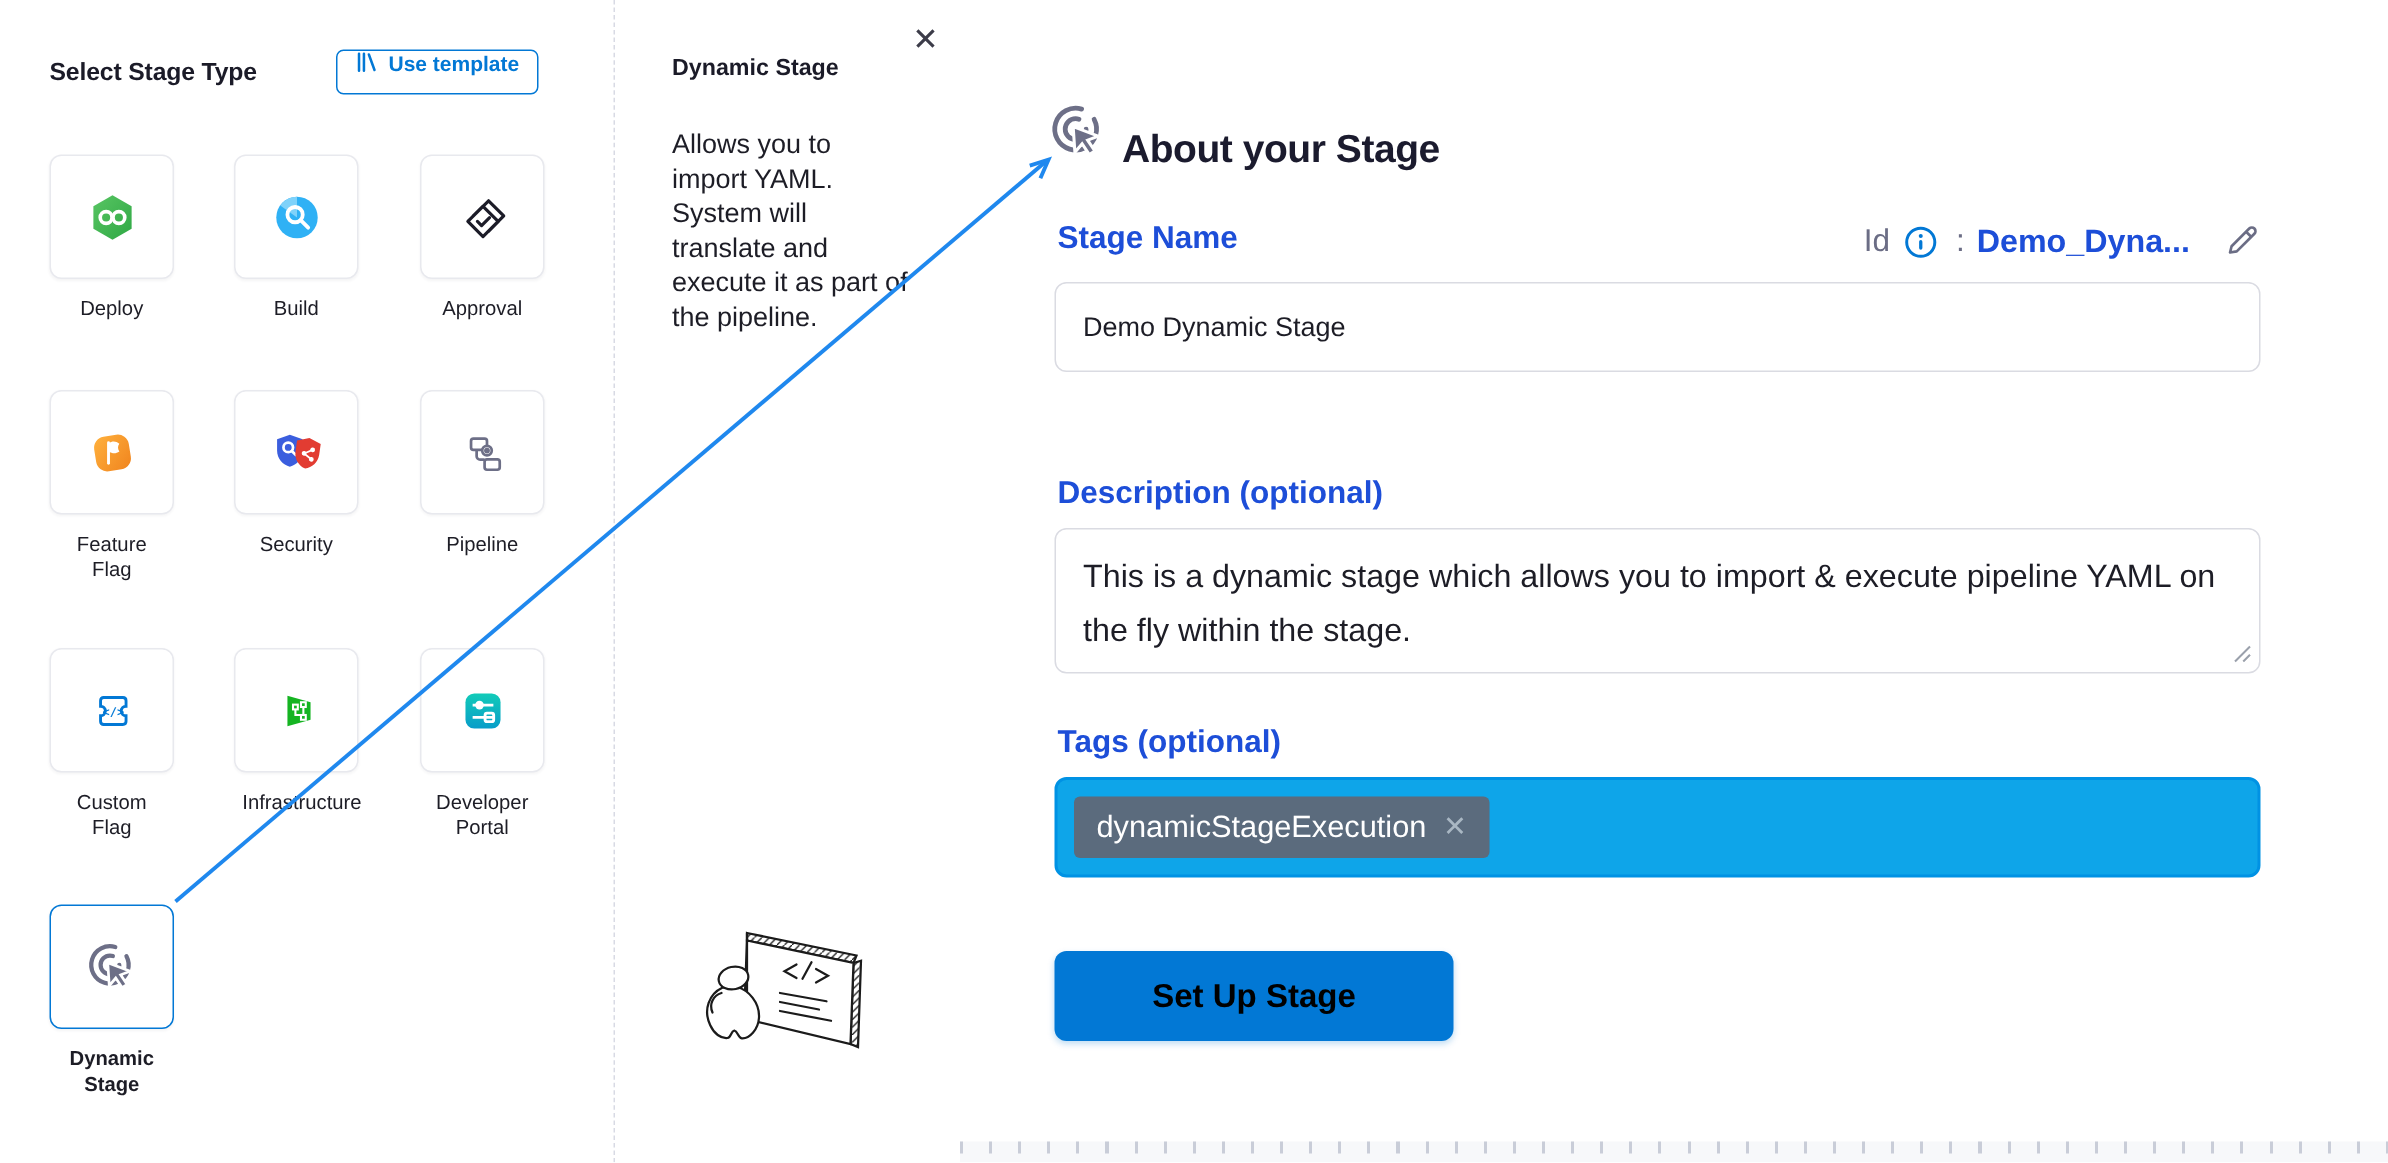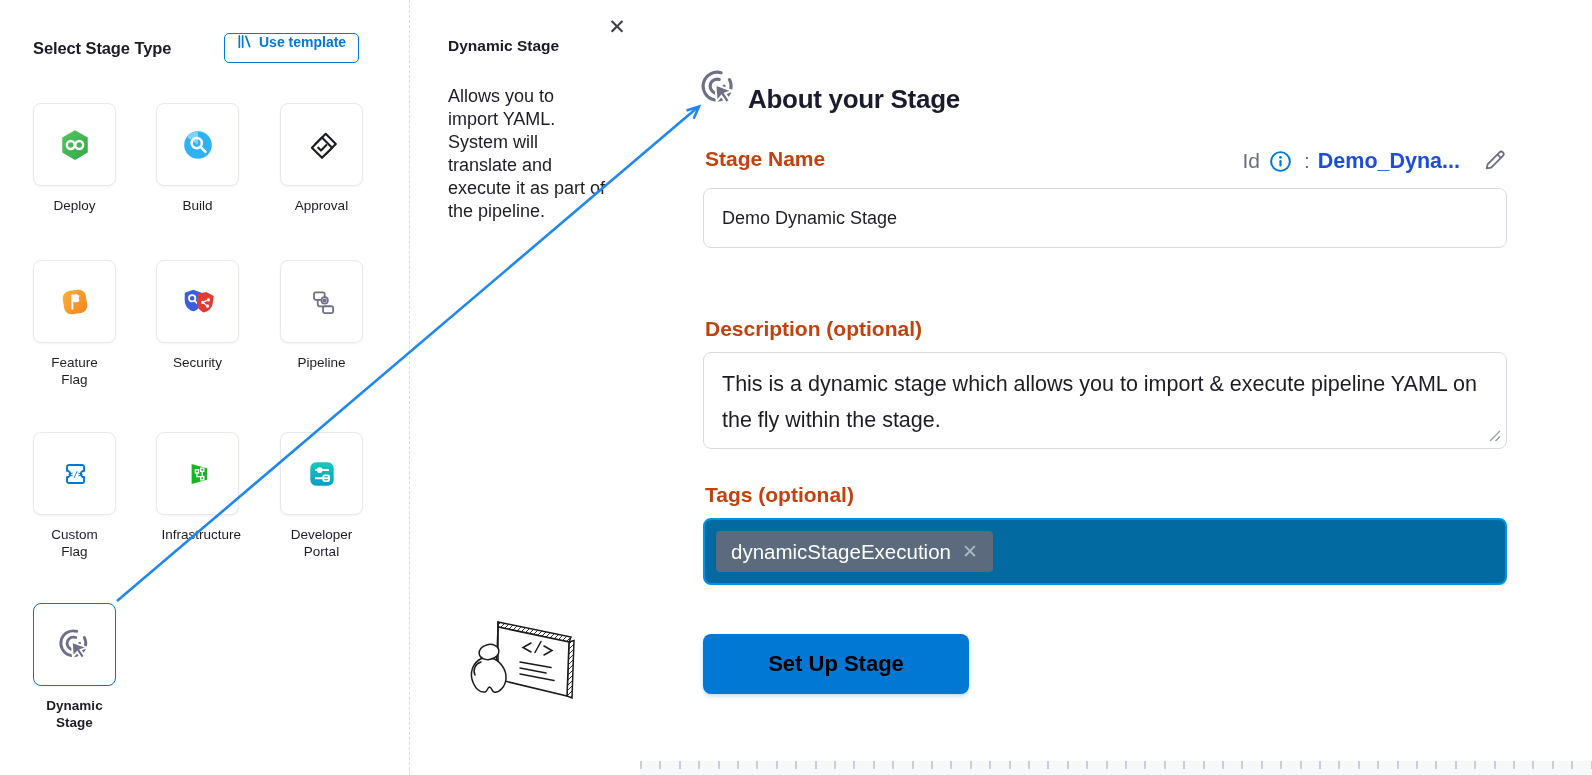--- a/index.html
+++ b/index.html
@@ -25,41 +25,41 @@
   
   .ip-close { position:absolute; left:604px; top:14px; width:26px; height:26px; border:none; background:transparent;
     color:#3c3c49; font-size:21px; line-height:26px; text-align:center; cursor:pointer; }
   .ip-title { position:absolute; left:448px; top:37px; font-size:15.5px; font-weight:700; color:#1b1b28; }
   .ip-desc { position:absolute; left:448px; top:85px; width:158px; font-size:18px; line-height:23px; color:#1d1d26; }
   .ip-illus { position:absolute; left:448px; top:605px; }
 
   
   .fp-heading-icon { position:absolute; left:700px; top:69px; }
   .fp-heading { position:absolute; left:748px; top:72px; font-size:26px; font-weight:700; color:#1b1b2e; letter-spacing:-0.3px;margin-top:12px; }
-  .fp-label { position:absolute; font-size:21px; font-weight:600; color:#c2410c; }
+  .fp-label { position:absolute; font-size:21px; font-weight:600; color:#1d4ed8; }
   .lbl-stage-name { left:705px; top:147px; }
   .lbl-description { left:705px; top:317px; }
   .lbl-tags { left:705px; top:483px; }
 
   .id-row { position:absolute; top:146px; right:85px; height:30px; display:flex; align-items:center; gap:8px; }
   .id-row .id-label { font-size:21px; color:#6b6d85; }
   .id-row .id-colon { font-size:21px; color:#6b6d85; margin-left:3px; }
   .id-row .id-value { font-size:21.5px; font-weight:600; color:#1d4ed8; cursor:pointer; }
   .id-row .pencil-btn { border:none; background:transparent; margin-left:14px; cursor:pointer; height:26px; }
 
   .stage-name-input { position:absolute; left:703px; top:188px; width:804px; height:60px;
     border:1px solid #dadbe2; border-radius:8px; padding:0 18px; font-size:18px; color:#1d1d26;
     font-family:"Liberation Sans",sans-serif; outline:none; background:#fff; }
   .desc-textarea { position:absolute; left:703px; top:352px; width:804px; height:97px; resize:none; overflow:hidden;
     border:1px solid #dadbe2; border-radius:8px; padding:13px 18px; font-size:21.5px; line-height:36px;
     color:#1d1d26; font-family:"Liberation Sans",sans-serif; outline:none; background:#fff; }
   .resize-grip { position:absolute; left:1486px; top:427px; pointer-events:none; }
 
   .tags-box { position:absolute; left:703px; top:518px; width:804px; height:67px; border:2px solid #0092e4;
-    border-radius:8px; background:#0369a1; display:flex; align-items:center; padding:0 11px; cursor:text; }
+    border-radius:8px; background:#0ea5e9; display:flex; align-items:center; padding:0 11px; cursor:text; }
   .tag-chip { height:41px; background:#5b6b7d; border-radius:4px; display:flex; align-items:center; gap:11px;
     padding:0 15px; color:#fff; font-size:20.5px; }
   .tag-chip .tag-x { color:#a9b7c3; font-size:19px; cursor:pointer; line-height:1; }
 
   .setup-btn { position:absolute; left:703px; top:634px; width:266px; height:60px; background:#0278d5; border:none;
     border-radius:8px; color:#000000; font-size:22px; font-weight:700; cursor:pointer; font-family:"Liberation Sans",sans-serif;
     box-shadow:0 2px 4px rgba(2,120,213,.25); }
 
   
   .canvas-strip { position:absolute; left:640px; top:761px; width:952px; height:14px; background:#f7f8fa; }

